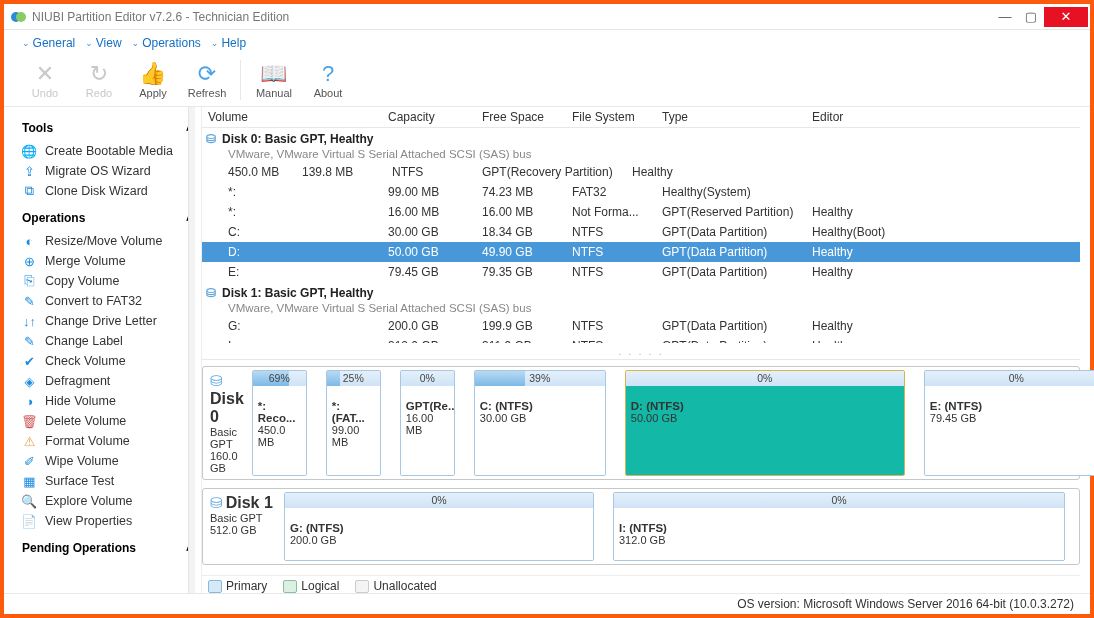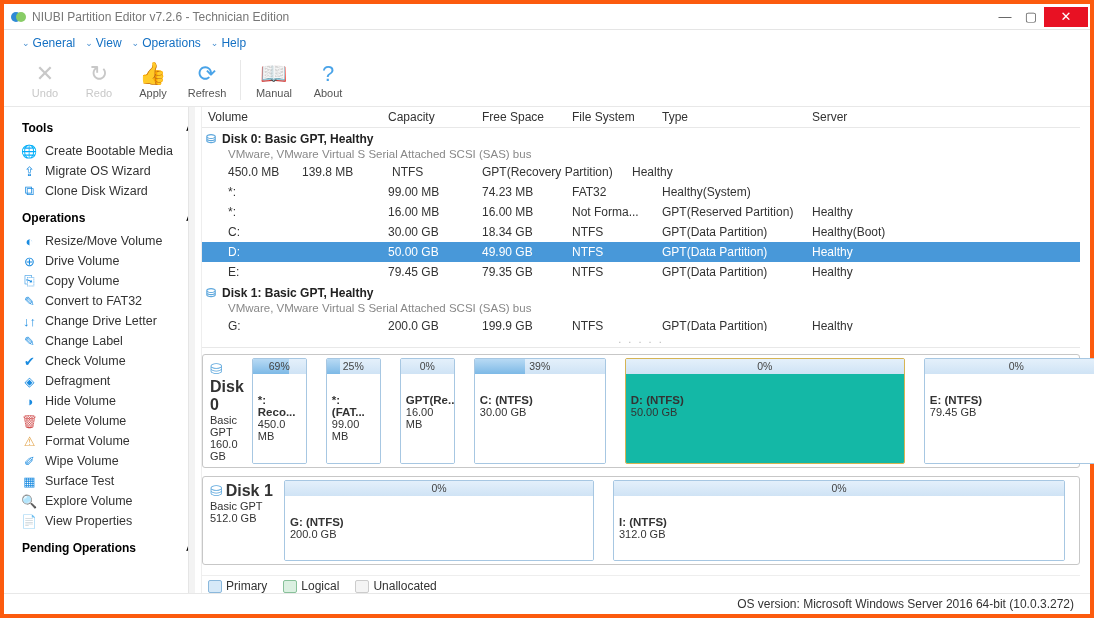--- a/index.html
+++ b/index.html
@@ -55,21 +55,21 @@
     .diskmap { display: flex; align-items: stretch; gap: 4px; border: 1px solid #c7c7c7; border-radius: 3px; padding: 3px; margin-bottom: 8px; }
     .diskinfo { width: 74px; padding: 2px 4px; font-size: 11px; color: #333; }
     .diskinfo .dname { font-weight: bold; font-size: 16px; }
     .parts { display: flex; flex: 1; gap: 19px; }
     .part { display: flex; flex-direction: column; border: 1px solid #a7c7e2; border-radius: 2px; overflow: hidden; }
     .part.sel { border-color: #d6b454; }
     .ptop { height: 15px; background: linear-gradient(#e4f0fb, #cfe3f5); position: relative; font-size: 10.5px; color: #444; text-align: center; line-height: 15px; }
     .ptop .fill { position: absolute; left: 0; top: 0; bottom: 0; background: linear-gradient(#b8daf4, #7db9e6); }
     .ptop .fill.y { background: linear-gradient(#fde9b2, #f4d17a); }
     .ptop span { position: relative; z-index: 1; }
-    .pbot { flex: 1; min-height: 26px; padding: 20px 5px; font-size: 11px; color: #333; background: #fff; }
+    .pbot { flex: 1; min-height: 26px; padding: 14px 5px; font-size: 11px; color: #333; background: #fff; }
     .part.sel .pbot { background: #14b8a6; }
     .pbot b { font-size: 11.5px; }
 
     .legend { display: flex; gap: 16px; align-items: center; padding: 3px 6px 0; font-size: 12px; color: #333; border-top: 1px solid #eee; margin-top: 2px; }
     .lbox { width: 14px; height: 13px; border-radius: 2px; border: 1px solid; display: inline-block; margin-right: 4px; vertical-align: middle; }
     .lbox.p { background: #d6e9f8; border-color: #8ab8dc; }
     .lbox.l { background: #dbf0e1; border-color: #88c19a; }
     .lbox.u { background: #f4f4f4; border-color: #ccc; }
 
     .status { border-top: 1px solid #e8e8e8; text-align: right; font-size: 12px; color: #333; padding: 3px 16px; }
@@ -151,21 +151,21 @@
         <span>Operations</span>
         <span>˄</span>
       </div>
       <div class="slist" id="ops-list">
           <div class="sitem">
             <span class="sico ">◐</span>
             <span>Resize/Move Volume</span>
           </div>
           <div class="sitem">
             <span class="sico ">⊕</span>
-            <span>Drive Volume</span>
+            <span>Merge Volume</span>
           </div>
           <div class="sitem">
             <span class="sico ">⎘</span>
             <span>Copy Volume</span>
           </div>
           <div class="sitem">
             <span class="sico ">✎</span>
             <span>Convert to FAT32</span>
           </div>
           <div class="sitem">
@@ -220,21 +220,21 @@
       </div>
     </div>
 
     <div class="content">
       <div class="thead">
           <div class="th c1">Volume</div>
           <div class="th c2">Capacity</div>
           <div class="th c3">Free Space</div>
           <div class="th c4">File System</div>
           <div class="th c5">Type</div>
-          <div class="th c6">Server</div>
+          <div class="th c6">Editor</div>
         </div>
       <div id="tbody" class="tbody-area">
           <div class="disk-group">
             <div class="disk-hdr"><span style="color:#5fa8dd">⛁</span>Disk 0: Basic GPT, Healthy</div>
             <div class="disk-sub">VMware, VMware Virtual S Serial Attached SCSI (SAS) bus</div>
             <div class="row">
               <div class="td c2">450.0 MB</div>
               <div class="td c3">139.8 MB</div>
               <div class="td c4">NTFS</div>
               <div class="td c5">GPT(Recovery Partition)</div>

